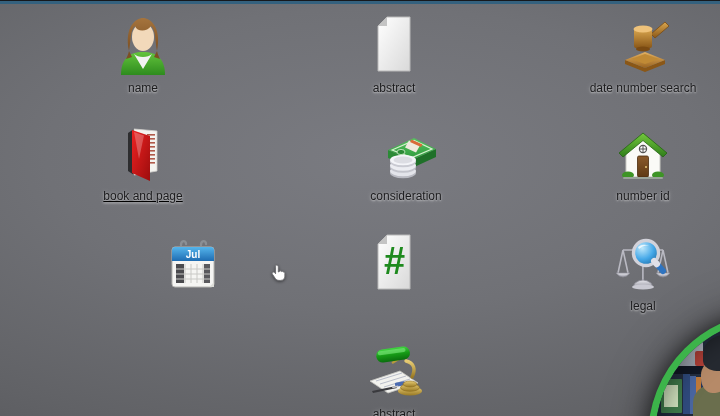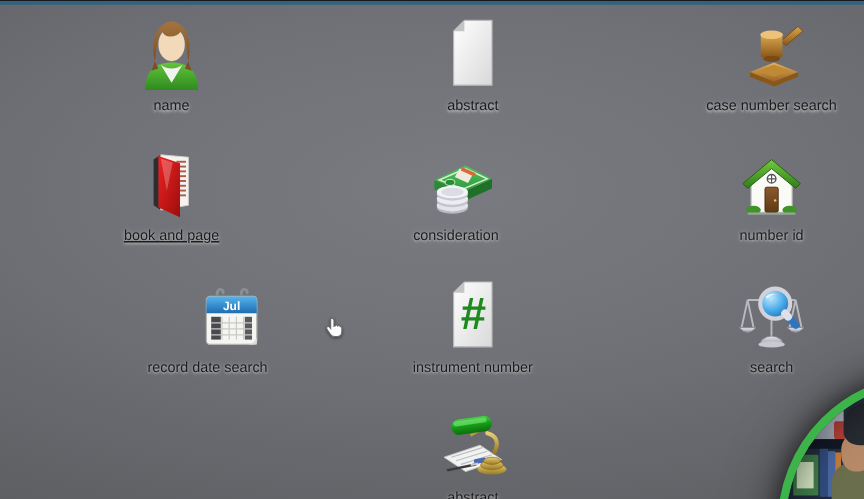--- a/index.html
+++ b/index.html
@@ -16,21 +16,21 @@
   .icon-item .glyph { width:64px; height:66px; display:block; }
   .icon-item .label {
     margin-top:3px; font-size:12px; line-height:14px; color:#1b1b1d; white-space:nowrap;
     text-shadow: 0 1px 2px rgba(255,255,255,.55), 0 0 5px rgba(255,255,255,.3);
   }
   
   #it-name   { left:63px;  top:12px; }
   #it-doc    { left:314px; top:12px; }
   #it-case   { left:563px; top:12px; }
   #it-book   { left:63px;  top:120px;text-decoration:underline; }
-  #it-consid { left:300px; top:120px; }
+  #it-consid { left:326px; top:120px; }
   #it-parcel { left:563px; top:120px; }
   #it-date   { left:63px;  top:230px;align-items:flex-end; }
   #it-instr  { left:314px; top:230px; }
   #it-legal  { left:563px; top:230px; }
   #it-abs    { left:314px; top:338px; }
 
   
   .webcam {
     position:absolute; left:648px; top:312px; width:250px; height:250px;
     border:7px solid #3cb44a; border-radius:50%; overflow:hidden;
@@ -111,21 +111,21 @@
         </linearGradient>
       </defs>
       <path d="M34,55 L14,47 L14,51 L34,59 L54,51 L54,47 Z" fill="#8a5717"></path>
       <path d="M14,47 L34,39 L54,47 L34,55 Z" fill="url(#gGold)"></path>
       <path d="M20,46 L34,41 L48,46 L34,51 Z" fill="#c08a35"></path>
       <path d="M40,21 L54,9 L58,13 L44,25 Z" fill="url(#gGold2)" stroke="#7a4a12" stroke-width="0.8"></path>
       <rect x="23" y="16" width="18" height="19" rx="2" fill="url(#gGold2)"></rect>
       <ellipse cx="32" cy="16" rx="9.5" ry="3.6" fill="#eec27a"></ellipse>
       <ellipse cx="32" cy="36" rx="7" ry="2.6" fill="#7a4a12"></ellipse>
     </svg>
-    <div class="label">case number search</div>
+    <div class="label">date number search</div>
   </div>
 
   <div class="icon-item" id="it-book">
     <svg class="glyph" viewBox="0 0 64 64">
       <defs>
         <linearGradient id="gRed" x1="0" y1="0" x2="1" y2="1">
           <stop offset="0" stop-color="#ee2222"></stop>
             <stop offset="1" stop-color="#9c0d0d"></stop>
         </linearGradient>
       </defs>
@@ -214,30 +214,28 @@
       <path d="M13,19 C13,17.3 14.3,16 16,16 L52,16 C53.7,16 55,17.3 55,19 L55,30 L13,30 Z" fill="url(#gCalHead)"></path>
       <text x="34" y="27" text-anchor="middle" font-size="10" font-weight="bold" fill="#ffffff" font-family="Liberation Sans, sans-serif">Jul</text>
       <rect x="17" y="33" width="8" height="19" fill="#4a4a4e"></rect>
       <rect x="45" y="33" width="6" height="19" fill="#5a5a5e"></rect>
       <g stroke="#c9c9c6" stroke-width="1">
         <path d="M26,33 L26,52 M32,33 L32,52 M38,33 L38,52 M44,33 L44,52"></path>
         <path d="M17,38 L51,38 M17,43 L51,43 M17,48 L51,48"></path>
       </g>
       <path d="M55,50 C53,55 50,56 46,56 L55,56 Z" fill="#dddDD8"></path>
     </svg>
-    <div class="label">record date search</div>
   </div>
 
   <div class="icon-item" id="it-instr">
     <svg class="glyph" viewBox="0 0 64 64">
       <path d="M25,4 L48,4 L48,58 L16,58 L16,13 Z" fill="url(#gPaper)" stroke="#b9b9b9" stroke-width="1"></path>
       <path d="M25,4 L16,13 L25,13 Z" fill="#c4c4c4"></path>
       <text x="32.5" y="43" text-anchor="middle" font-size="38" font-weight="bold" fill="#1e8a1e" font-family="Liberation Sans, sans-serif">#</text>
     </svg>
-    <div class="label">instrument number</div>
   </div>
 
   <div class="icon-item" id="it-legal">
     <svg class="glyph" viewBox="0 0 64 64">
       <defs>
         <radialGradient id="gLens" cx="0.35" cy="0.3" r="0.9">
           <stop offset="0" stop-color="#bfe8fb"></stop>
             <stop offset="0.5" stop-color="#45a8e8"></stop>
             <stop offset="1" stop-color="#14598f"></stop>
         </radialGradient>
@@ -255,21 +253,21 @@
       <path d="M5,42 Q12,50 19,42 Z" fill="url(#gSilver)" stroke="#8a8a94" stroke-width="0.8"></path>
       <path d="M45,42 Q52,50 59,42 Z" fill="url(#gSilver)" stroke="#8a8a94" stroke-width="0.8"></path>
       <circle cx="32" cy="15.5" r="2.2" fill="#d8d8e0"></circle>
       <path d="M24,52 Q32,46 40,52 L42,56 L22,56 Z" fill="url(#gSilver)" stroke="#8a8a94" stroke-width="0.8"></path>
       <ellipse cx="32" cy="56" rx="11" ry="2.6" fill="#c9c9d2"></ellipse>
       <circle cx="35" cy="22" r="12.5" fill="url(#gLens)" stroke="#d2d2da" stroke-width="3.4"></circle>
       <path d="M27,16 Q32,12 38,15 Q33,13 28,18 Z" fill="#ffffff" opacity="0.75"></path>
       <path d="M44,31 L52,40" stroke="#2f74c0" stroke-width="6" stroke-linecap="round"></path>
       <path d="M43.2,30.2 L45.8,33" stroke="#e0e0e8" stroke-width="6.4" stroke-linecap="round"></path>
     </svg>
-    <div class="label">search</div>
+    <div class="label">legal</div>
   </div>
 
   <div class="icon-item" id="it-abs">
     <svg class="glyph" viewBox="0 0 64 64">
       <defs>
         <linearGradient id="gShade" x1="0" y1="0" x2="0" y2="1">
           <stop offset="0" stop-color="#3fd43f"></stop>
             <stop offset="0.5" stop-color="#169a16"></stop>
             <stop offset="1" stop-color="#0b6e0e"></stop>
         </linearGradient>

